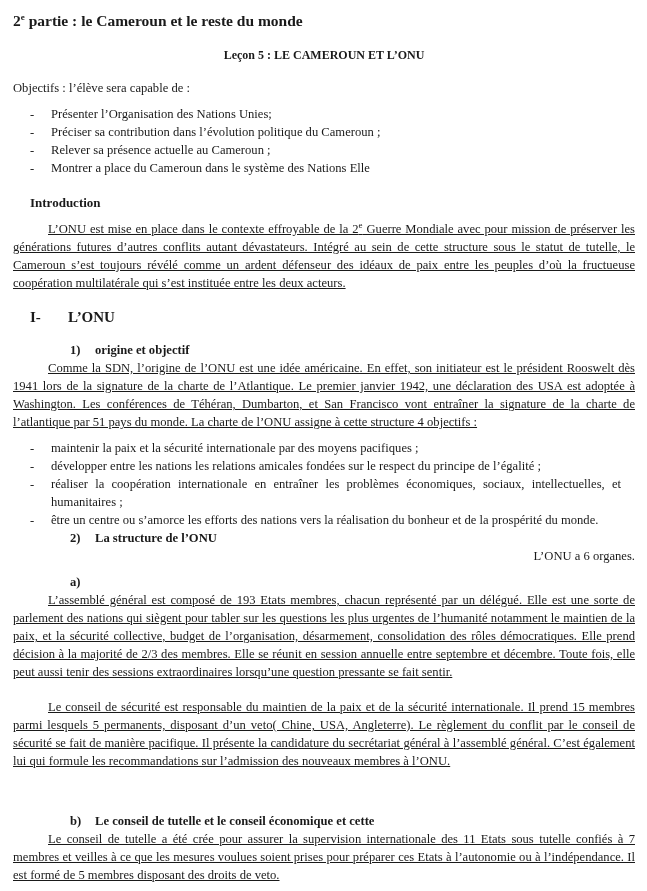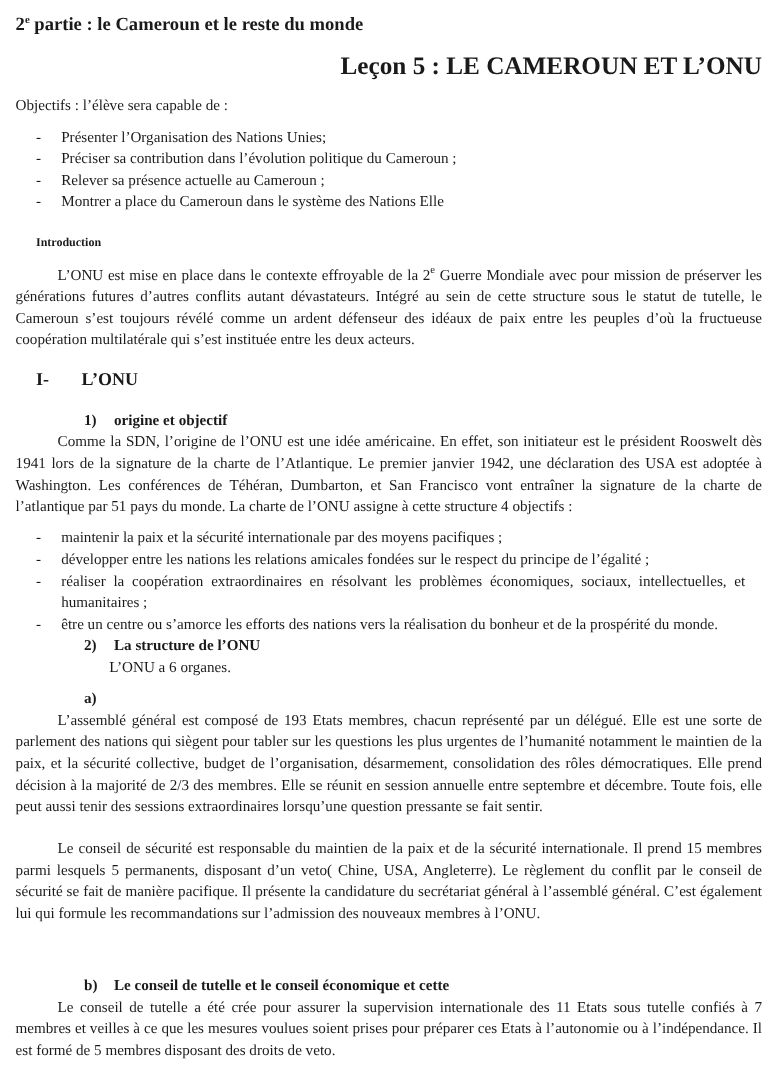--- a/index.html
+++ b/index.html
@@ -16,54 +16,55 @@
     font-size: 12.6px;
     line-height: 18px;
     color: #1a1a1a;
   }
   .doc-title {
     font-size: 15.5px; font-weight: bold; line-height: 22px;
     text-align: left;
   }
   .doc-title sup, .para sup { font-size: 9px; line-height: 0; }
   .lesson-title {
-    font-size: 21px; font-weight: bold; line-height: 22px;
-    margin-top: 12px; text-align: right;
+    font-size: 12px; font-weight: bold; line-height: 22px;
+    margin-top: 12px; text-align: center;
   }
   .objectifs-line { margin-top: 13px; text-align: left; }
   .objectifs-line .b { font-weight: normal; }
   .hyph-list { margin-top: 8px; }
   .li { display: flex; padding-left: 17px; text-align: justify; }
   .li .marker { flex: none; width: 21px; }
   .li .li-text { flex: 1; padding-right: 14px; }
   .intro-heading {
-    font-size: 10px; font-weight: bold; line-height: 21px;
+    font-size: 13px; font-weight: bold; line-height: 21px;
     margin-top: 15px; margin-left: 17px; text-align: left;
   }
   .para {
     text-align: justify;
     text-indent: 35px;
     margin: 0;
+    text-decoration: underline;
   }
   .para.gap { margin-top: 17px; }
   .intro-para { margin-top: 7px; }
   .sec-heading {
     display: flex; font-size: 15px; font-weight: bold; line-height: 21px;
     margin-top: 15px; margin-left: 17px; text-align: left;
   }
   .sec-heading .sec-num { flex: none; width: 38px; }
   .sub-heading {
     display: flex; font-weight: bold;
     margin-left: 57px; text-align: left;
   }
   .sub-heading .sub-num { flex: none; width: 25px; }
   .mt13 { margin-top: 13px; }
   .mt8 { margin-top: 8px; }
   .mt42 { margin-top: 42px; }
-  .plain-line { margin-left: 78px; text-align: left; }
+  .plain-line { margin-left: 23px; text-align: right; }
 </style>
 </head>
 <body>
 
 <div class="page">
 
   <div class="doc-title"><span>2</span><sup>e</sup><span> partie : le Cameroun et le reste du monde</span></div>
 
   <div class="lesson-title">Leçon 5 : LE CAMEROUN ET L’ONU</div>
 
@@ -108,21 +109,21 @@
     <div class="li">
       <span class="marker">-</span>
       <span class="li-text">maintenir la paix et la sécurité internationale par des moyens pacifiques ;</span>
     </div>
     <div class="li">
       <span class="marker">-</span>
       <span class="li-text">développer entre les nations les relations amicales fondées sur le respect du principe de l’égalité ;</span>
     </div>
     <div class="li">
       <span class="marker">-</span>
-      <span class="li-text">réaliser la coopération extraordinaires en résolvant les problèmes économiques, sociaux, intellectuelles, et humanitaires ;</span>
+      <span class="li-text">réaliser la coopération internationale en entraîner les problèmes économiques, sociaux, intellectuelles, et humanitaires ;</span>
     </div>
     <div class="li">
       <span class="marker">-</span>
       <span class="li-text">être un centre ou s’amorce les efforts des nations vers la réalisation du bonheur et de la prospérité du monde.</span>
     </div>
   </div>
 
   <div class="sub-heading">
     <span class="sub-num">2)</span>
     <span>La structure de l’ONU</span>

